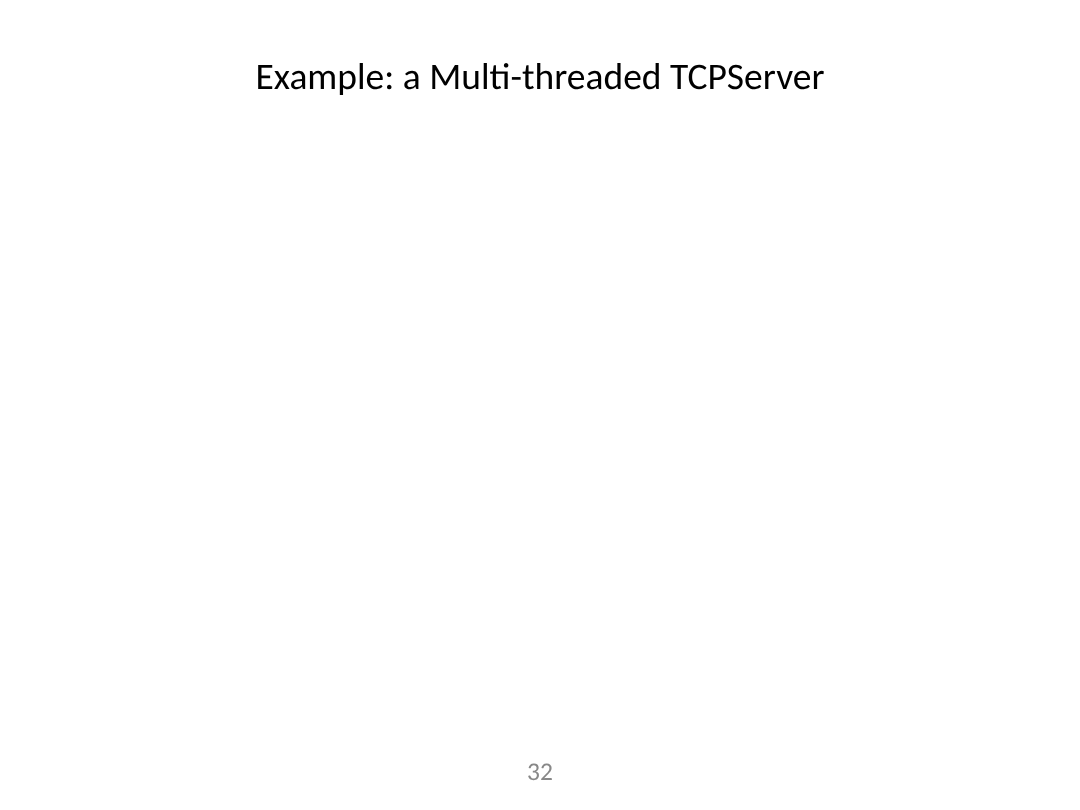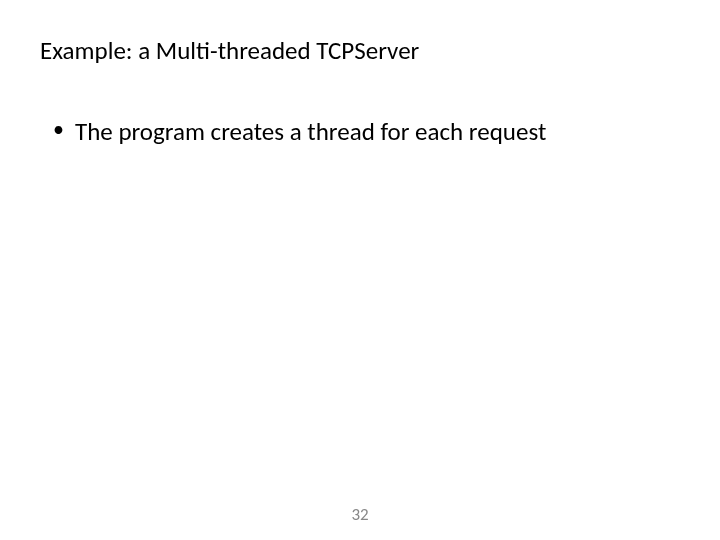--- a/index.html
+++ b/index.html
@@ -15,20 +15,21 @@
     position: relative;
     overflow: hidden;
   }
   .slide {
     width: 100%;
     height: 100%;
     padding: 30px 40px 20px 40px;
     position: relative;
   }
   .title {
+    text-align: center;
     font-size: 25px;
     font-weight: 400;
     color: #000000;
     margin-bottom: 50px;
     margin-top: 5px;
   }
   .bullet-list {
     list-style: none;
     padding-left: 10px;
   }
@@ -54,17 +55,14 @@
     transform: translateX(-50%);
     font-size: 17px;
     color: #888888;
   }
 </style>
 </head>
 <body>
 
 <div class="slide">
   <h1 class="title">Example: a Multi-threaded TCPServer</h1>
-  <ul class="bullet-list">
-    <li class="bullet-item">The program creates a thread for each request</li>
-  </ul>
   <div class="page-number">32</div>
 </div>
 
 </body></html>

